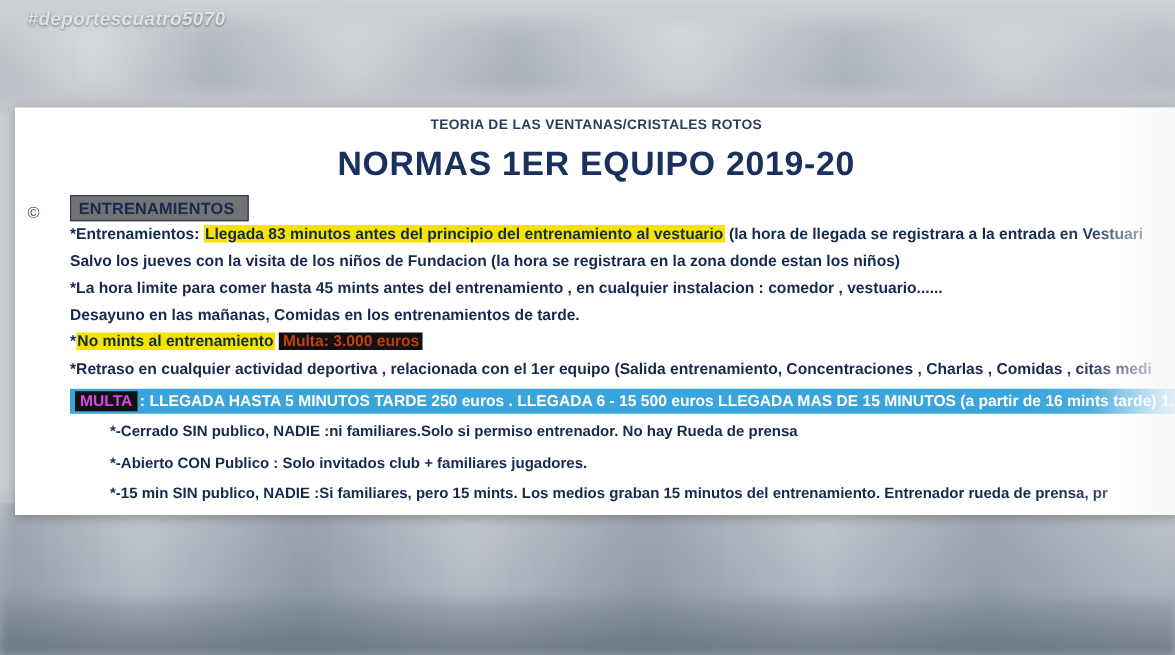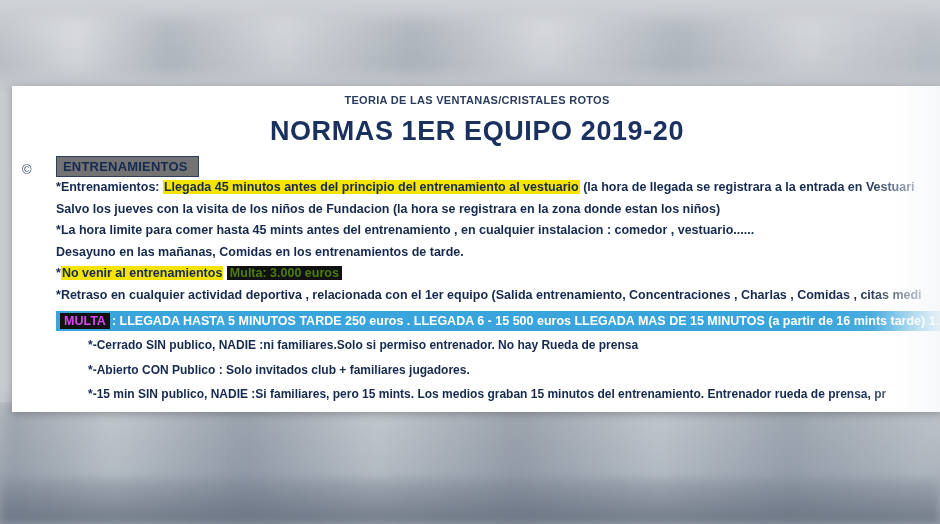--- a/index.html
+++ b/index.html
@@ -168,21 +168,21 @@
     font-weight: bold;
   }
   .bullet { font-weight: bold; }
 
   .hl-yellow {
     background: #f5e400;
     padding: 0 1px;
   }
   .hl-black {
     background: #111111;
-    color: #4d7c0f;
+    color: #c2410c;
     padding: 0 3px;
   }
 
   .multa-row {
     position: absolute;
     left: 44px;
     top: 225px;
     width: 893px;
     background: #3aa5dc;
     color: #ffffff;
@@ -227,36 +227,37 @@
 
 <div id="screen">
 
   <div class="bg-band bg-top"></div>
   <div class="bg-top-smear"></div>
   <div class="bg-shelf"></div>
   <div class="bg-band bg-bottom"></div>
   <div class="bg-bottom-smear"></div>
   <div class="bg-bottom-dark"></div>
 
+  <div id="hashtag">#deportescuatro5070</div>
 
   <div id="sheet">
 
     <div class="doc-kicker">TEORIA DE LAS VENTANAS/CRISTALES ROTOS</div>
     <div class="doc-title">NORMAS 1ER EQUIPO 2019-20</div>
 
     <div class="copyright-mark">©</div>
 
     <div class="section-head">ENTRENAMIENTOS</div>
 
     <div class="lines" id="lines-host">
-        <div class="line"><span class="bullet">*</span><span>Entrenamientos: </span><span class="hl-yellow">Llegada 45 minutos antes del principio del entrenamiento al vestuario</span><span> (la hora de llegada se registrara a la entrada en Vestuari</span></div>
+        <div class="line"><span class="bullet">*</span><span>Entrenamientos: </span><span class="hl-yellow">Llegada 83 minutos antes del principio del entrenamiento al vestuario</span><span> (la hora de llegada se registrara a la entrada en Vestuari</span></div>
         <div class="line"><span> Salvo los jueves con la visita de los niños de Fundacion (la hora se registrara en la zona donde estan los niños)</span></div>
         <div class="line"><span class="bullet">*</span><span>La hora limite para comer  hasta 45 mints antes del entrenamiento , en cualquier instalacion : comedor , vestuario......</span></div>
         <div class="line"><span> Desayuno en las mañanas, Comidas en los entrenamientos de tarde.</span></div>
-        <div class="line"><span class="bullet">*</span><span class="hl-yellow">No venir al entrenamientos</span><span> </span><span class="hl-black">Multa: 3.000 euros</span></div>
+        <div class="line"><span class="bullet">*</span><span class="hl-yellow">No mints al entrenamiento</span><span> </span><span class="hl-black">Multa: 3.000 euros</span></div>
         <div class="line"><span class="bullet">*</span><span>Retraso en cualquier actividad deportiva , relacionada con el 1er equipo (Salida entrenamiento, Concentraciones , Charlas , Comidas , citas medi</span></div>
       </div>
 
     <div class="multa-row">
       <span class="tag">MULTA</span><span>: LLEGADA HASTA 5 MINUTOS TARDE 250 euros . LLEGADA 6 - 15  500 euros  LLEGADA  MAS DE 15 MINUTOS (a partir de 16 mints tarde) 1.</span>
     </div>
 
     <div class="sub-lines" id="sublines-host">
         <div class="sub-line">*-Cerrado    SIN publico, NADIE :ni familiares.Solo si permiso entrenador. No hay Rueda de prensa</div>
         <div class="sub-line">*-Abierto    CON Publico : Solo invitados club + familiares jugadores.</div>

